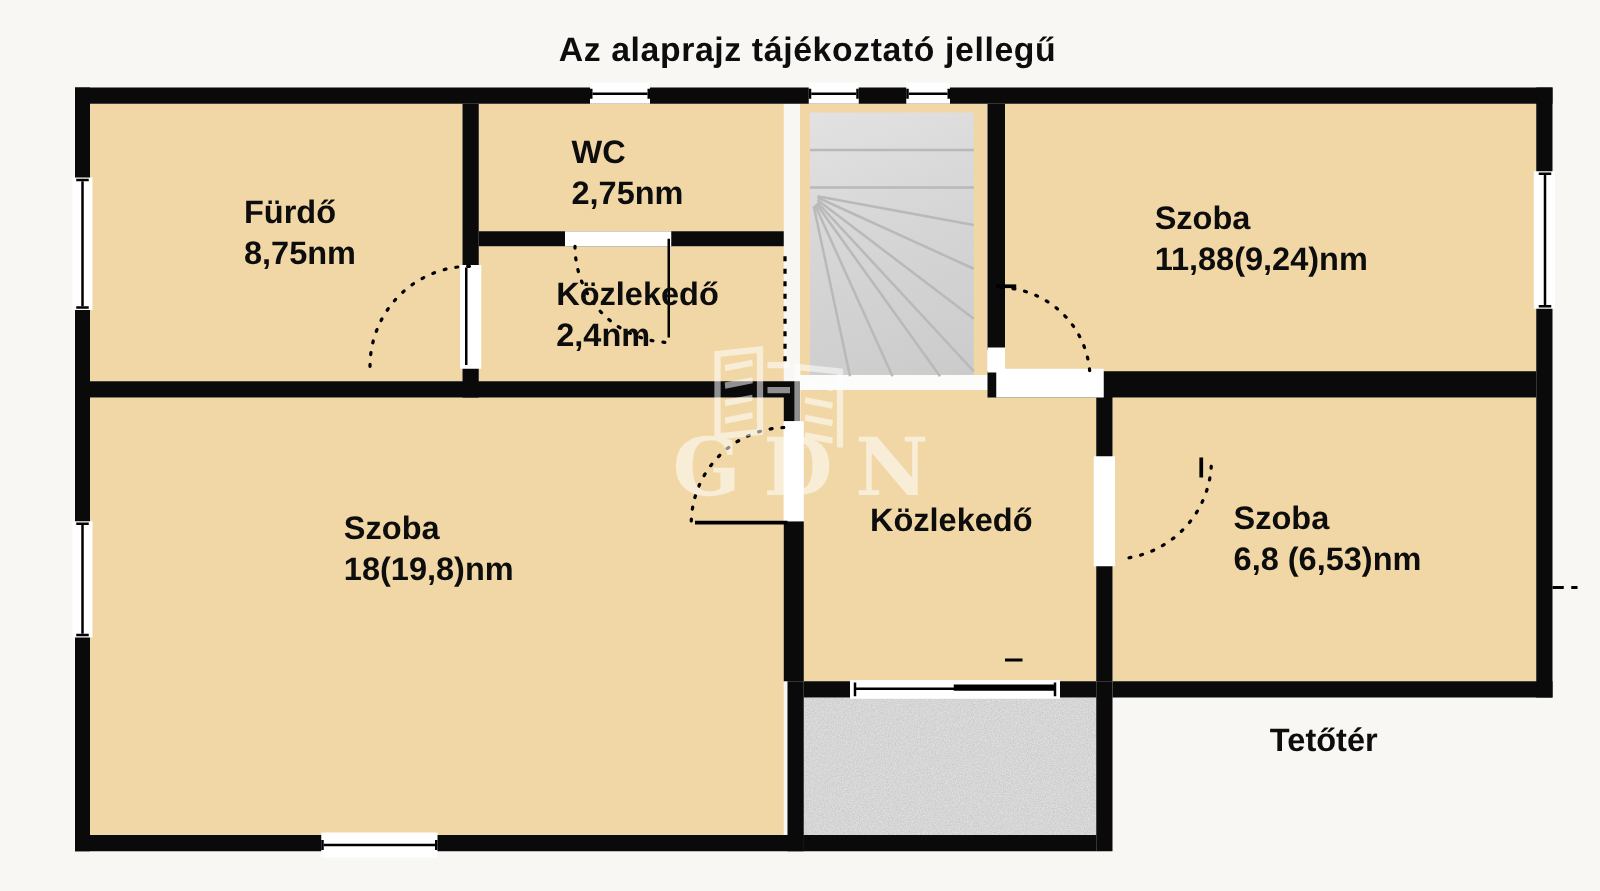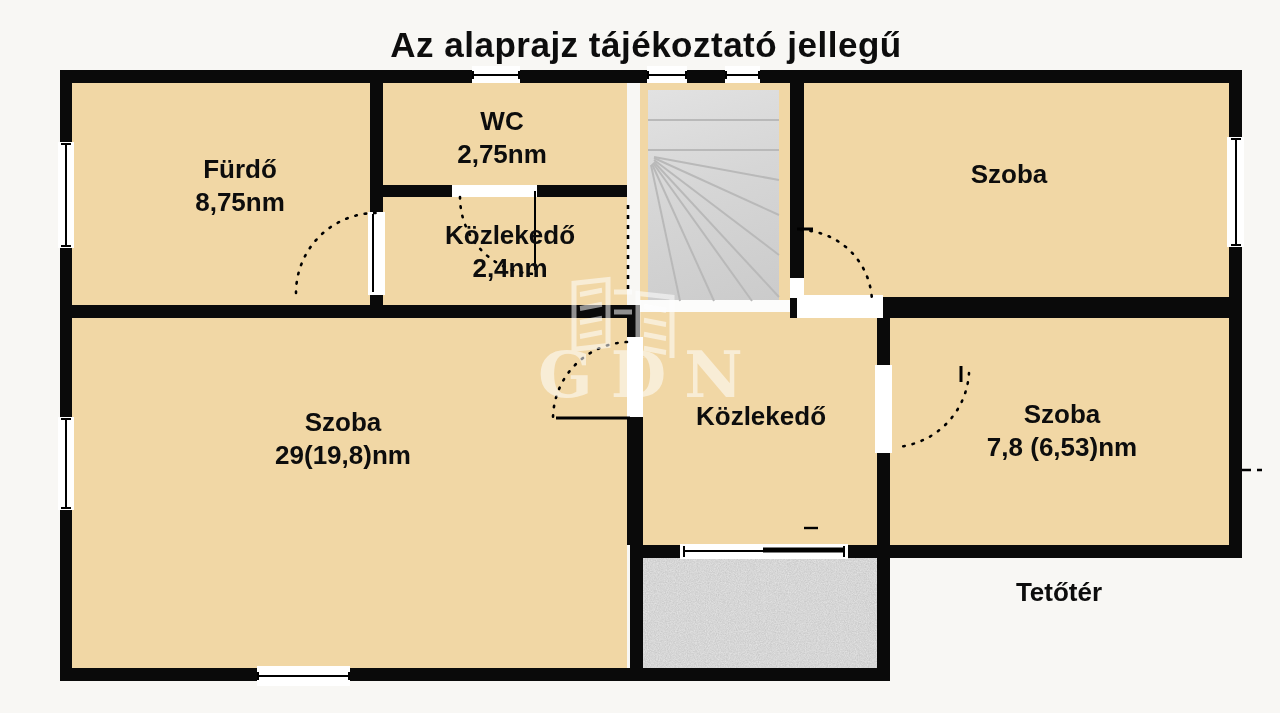--- a/index.html
+++ b/index.html
@@ -1,40 +1,40 @@
 <!DOCTYPE html>
 <html><head>
 <meta charset="utf-8">
 <style>
   html,body{margin:0;padding:0;}
   body{background:#f8f7f4;font-family:"Liberation Sans", sans-serif;}
   #stage{position:relative;width:1280px;height:713px;background:#f8f7f4;overflow:hidden;}
 
   .abs{position:absolute;}
   .title{position:absolute;left:646px;top:25px;transform:translateX(-50%);
-         font-size:35px;font-weight:bold;color:#0d0d0d;white-space:nowrap;letter-spacing:0.5px;}
+         font-size:27px;font-weight:bold;color:#0d0d0d;white-space:nowrap;letter-spacing:0.5px;}
 
   .room{position:absolute;background:#f1d7a5;}
   .wall{position:absolute;background:#0a0a0a;}
   .opening{position:absolute;background:#ffffff;}
   .whitestrip{position:absolute;background:#fcfcfb;}
 
   .stairs{position:absolute;background:linear-gradient(160deg,#e2e2e2 0%,#d6d6d6 45%,#cbcbcb 100%);}
 
   
   .window-h{position:absolute;background:#ffffff;}
   .window-h .glass{position:absolute;left:2px;right:2px;top:50%;margin-top:-1px;height:2px;background:#000;}
   .window-h .glass::before{content:'';position:absolute;left:-2px;top:-3px;width:2px;height:8px;background:#000;}
   .window-h .glass::after{content:'';position:absolute;right:-2px;top:-3px;width:2px;height:8px;background:#000;}
   .window-v{position:absolute;background:#ffffff;}
   .window-v .glass{position:absolute;top:3px;bottom:3px;left:50%;margin-left:-1px;width:2px;background:#000;}
   .window-v .glass::before{content:'';position:absolute;top:-2px;left:-4px;width:10px;height:2px;background:#000;}
   .window-v .glass::after{content:'';position:absolute;bottom:-2px;left:-4px;width:10px;height:2px;background:#000;}
 
-  .room-label{position:absolute;transform:translateX(-50%);text-align:center;
+  .room-label{position:absolute;transform:translateX(-50%);
               font-size:26px;font-weight:bold;color:#0d0d0d;line-height:33px;white-space:nowrap;}
   .outside-label{position:absolute;transform:translateX(-50%);font-size:26px;font-weight:bold;color:#0d0d0d;}
 
   .watermark{position:absolute;left:528px;top:272px;width:240px;height:140px;opacity:0.55;pointer-events:none;}
   .watermark .wm-text{position:absolute;left:10px;top:65px;width:220px;text-align:center;
       font-family:"DejaVu Serif", serif;font-size:64px;font-weight:bold;color:#ffffff;letter-spacing:18px;}
   svg.overlay{position:absolute;left:0;top:0;pointer-events:none;}
 </style>
 </head>
 <body>
@@ -183,28 +183,29 @@
   <div class="room-label" style="left:502px;top:105px;">
     <div>WC</div>
     <div>2,75nm</div>
   </div>
   <div class="room-label" style="left:510px;top:219px;">
     <div>Közlekedő</div>
     <div>2,4nm</div>
   </div>
   <div class="room-label" style="left:1009px;top:158px;">
     <div>Szoba</div>
+    <div>11,88(9,24)nm</div>
   </div>
   <div class="room-label" style="left:343px;top:406px;">
     <div>Szoba</div>
-    <div>29(19,8)nm</div>
+    <div>18(19,8)nm</div>
   </div>
   <div class="room-label" style="left:761px;top:400px;">
     <div>Közlekedő</div>
   </div>
   <div class="room-label" style="left:1062px;top:398px;">
     <div>Szoba</div>
-    <div>7,8 (6,53)nm</div>
+    <div>6,8 (6,53)nm</div>
   </div>
 
   <div class="outside-label" style="left:1059px;top:577px;">Tetőtér</div>
 
 </div>
 
 </body></html>

